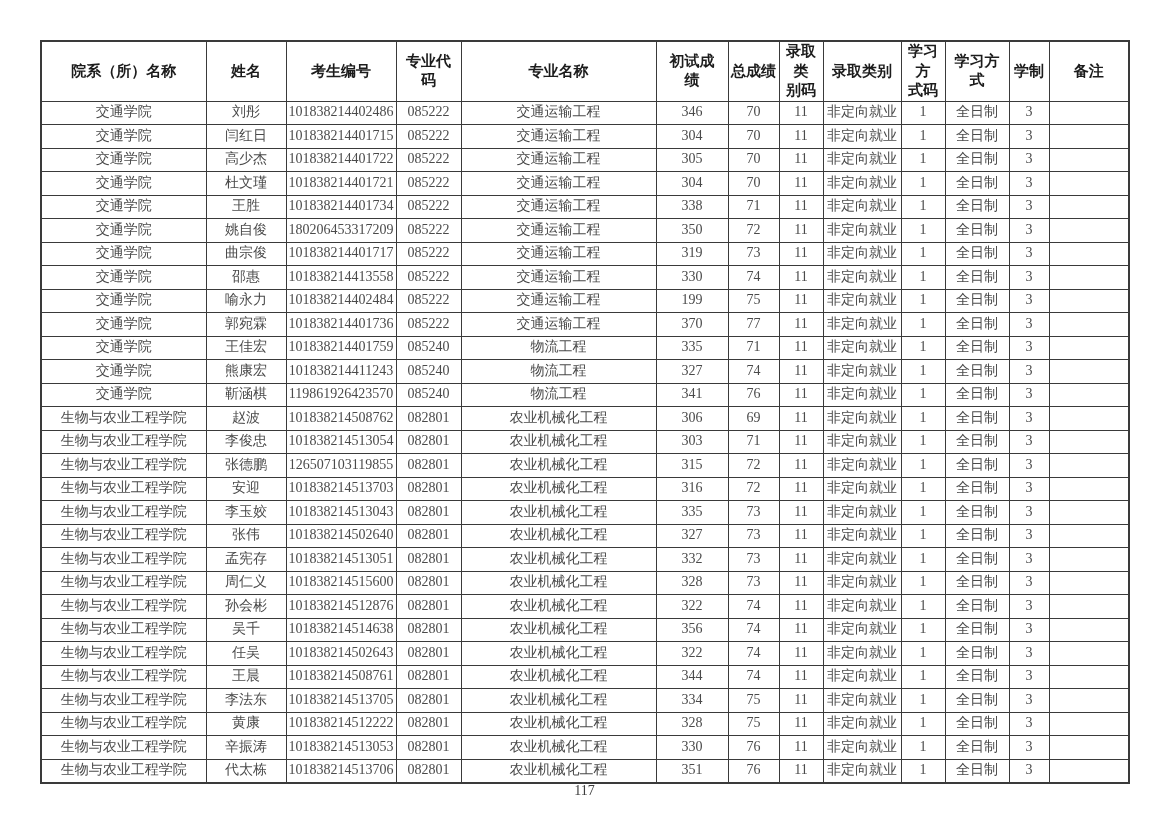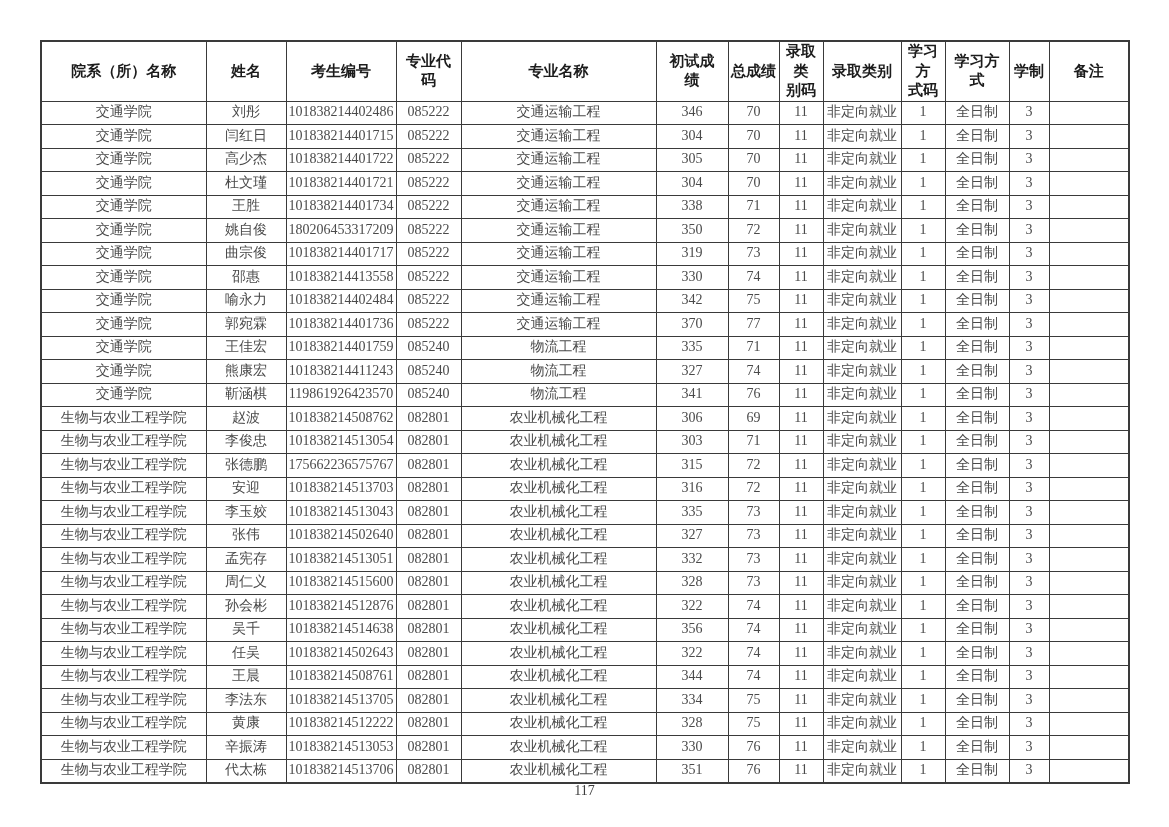--- a/index.html
+++ b/index.html
@@ -237,21 +237,21 @@
           <td>全日制</td>
           <td>3</td>
           <td></td>
         </tr>
         <tr>
           <td>交通学院</td>
           <td>喻永力</td>
           <td>101838214402484</td>
           <td>085222</td>
           <td>交通运输工程</td>
-          <td>342</td>
+          <td>199</td>
           <td>75</td>
           <td>11</td>
           <td>非定向就业</td>
           <td>1</td>
           <td>全日制</td>
           <td>3</td>
           <td></td>
         </tr>
         <tr>
           <td>交通学院</td>
@@ -339,21 +339,21 @@
           <td>11</td>
           <td>非定向就业</td>
           <td>1</td>
           <td>全日制</td>
           <td>3</td>
           <td></td>
         </tr>
         <tr>
           <td>生物与农业工程学院</td>
           <td>张德鹏</td>
-          <td>175662236575767</td>
+          <td>126507103119855</td>
           <td>082801</td>
           <td>农业机械化工程</td>
           <td>315</td>
           <td>72</td>
           <td>11</td>
           <td>非定向就业</td>
           <td>1</td>
           <td>全日制</td>
           <td>3</td>
           <td></td>

